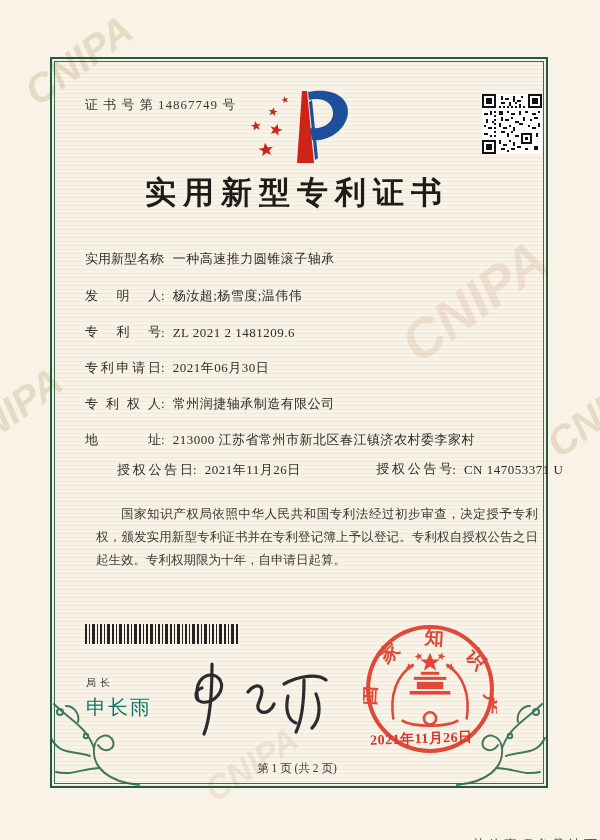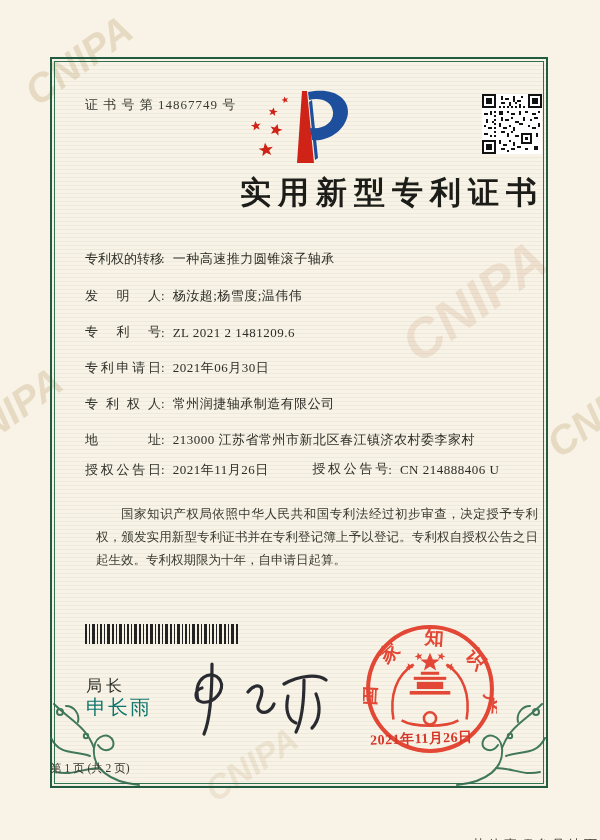--- a/index.html
+++ b/index.html
@@ -29,54 +29,54 @@
   }
   .frame-inner{position:absolute; inset:2px; border:1px solid #2e7050; pointer-events:none;}
   .flourish{position:absolute; width:100px; height:100px;}
   .flourish.br{left:452px; top:692px;}
   .flourish.bl{left:44px; top:692px; transform:scaleX(-1);}
   
   .cert-no{position:absolute; left:85px; top:96px; font-size:13px; letter-spacing:1px; color:#3a3a33;}
   .logo{position:absolute; left:240px; top:88px; width:130px; height:78px;}
   .qr{position:absolute; left:482px; top:94px; width:60px; height:60px;}
   .title{
-    position:absolute; left:50px; top:172px; width:494px; text-align:right;
+    position:absolute; left:50px; top:172px; width:494px; text-align:center;
     font-size:31px; font-weight:bold; letter-spacing:7px; color:#1c1c18;
   }
   
   .row{position:absolute; left:85px; right:62px; font-size:13px; white-space:nowrap;}
   .row .label{
     display:inline-block; width:76px; text-align:justify; text-align-last:justify;
     vertical-align:bottom; color:#30302a;
   }
   .row .colon{margin-right:8px;}
   .row .value{color:#2c2c26; letter-spacing:0.5px;}
   .r1{top:250px;} .r2{top:287px;} .r3{top:323px;} .r4{top:359px;}
   .r5{top:395px;} .r6{top:431px;} .r7{top:460px;}
-  .pair{display:inline-block;}
+  .pair{display:inline-block;margin-left:32px;}
   .pair.first{width:224px;}
   
   .body-para{
     position:absolute; left:80px; width:442px; margin:16px;
     font-size:12.5px; line-height:1.82; text-align:justify; text-indent:2em;
     color:#3a3a32;
   }
   .p1{top:487px;} .p2{top:541px;}
   
   .barcode{position:absolute; left:85px; top:624px; width:153px; height:20px;}
-  .sign-title{position:absolute; left:86px; top:676px; font-size:16px; letter-spacing:4px; color:#2e2e28;}
+  .sign-title{position:absolute; left:86px; top:676px; font-size:10px; letter-spacing:4px; color:#2e2e28;}
   .sign-name{position:absolute; left:86px; top:694px; font-size:20px; letter-spacing:2px; color:#0f766e;}
   .signature{position:absolute; left:168px; top:658px; width:160px; height:80px;}
   .seal{position:absolute; left:363px; top:622px; width:134px; height:134px; opacity:0.93;}
   .seal-date{
     position:absolute; left:370px; top:729px; width:160px;
     font-size:14px; font-weight:bold; color:#d63528; letter-spacing:0.5px;
     transform:rotate(-2deg); white-space:nowrap;
   }
-  .page-info{position:absolute; left:50px; top:761px; width:494px; font-size:11.5px; color:#3a3a33;}
+  .page-info{position:absolute; left:50px; top:761px; width:494px; text-align:center; font-size:11.5px; color:#3a3a33;}
   .continuation{position:absolute; left:0; top:798px; width:600px; text-align:right; font-size:13px; letter-spacing:3px; color:#3c3c34;margin-top:38px;}
 </style>
 </head>
 <body>
 
 <div class="page">
 
   <div class="wm wm1">CNIPA</div>
   <div class="wm wm2">CNIPA</div>
   <div class="wm wm3">CNIPA</div>
@@ -217,21 +217,21 @@
         <rect x="12" y="27" width="1" height="1"></rect>
         <rect x="14" y="26" width="2" height="1"></rect>
         <rect x="25" y="25" width="2" height="2"></rect>
         <rect x="21" y="26" width="1" height="1"></rect>
     </g>
   </svg>
 
   <div class="title">实用新型专利证书</div>
 
   <div class="row r1">
-    <span class="label">专利权的转移</span><span class="colon">:</span><span class="value">一种高速推力圆锥滚子轴承</span>
+    <span class="label">实用新型名称</span><span class="colon">:</span><span class="value">一种高速推力圆锥滚子轴承</span>
   </div>
   <div class="row r2">
     <span class="label">发明人</span><span class="colon">:</span><span class="value">杨汝超;杨雪度;温伟伟</span>
   </div>
   <div class="row r3">
     <span class="label">专利号</span><span class="colon">:</span><span class="value">ZL 2021 2 1481209.6</span>
   </div>
   <div class="row r4">
     <span class="label">专利申请日</span><span class="colon">:</span><span class="value">2021年06月30日</span>
   </div>
@@ -239,21 +239,21 @@
     <span class="label">专利权人</span><span class="colon">:</span><span class="value">常州润捷轴承制造有限公司</span>
   </div>
   <div class="row r6">
     <span class="label">地址</span><span class="colon">:</span><span class="value">213000 江苏省常州市新北区春江镇济农村委李家村</span>
   </div>
   <div class="row r7">
     <span class="pair first">
       <span class="label">授权公告日</span><span class="colon">:</span><span class="value">2021年11月26日</span>
     </span>
     <span class="pair">
-      <span class="label">授权公告号</span><span class="colon">:</span><span class="value">CN 214888406 U</span>
+      <span class="label">授权公告号</span><span class="colon">:</span><span class="value">CN 147053371 U</span>
     </span>
   </div>
 
   <p class="body-para p1">国家知识产权局依照中华人民共和国专利法经过初步审查，决定授予专利权，颁发实用新型专利证书并在专利登记簿上予以登记。专利权自授权公告之日起生效。专利权期限为十年，自申请日起算。</p>
 
   <svg class="barcode" viewBox="0 0 153 20" preserveAspectRatio="none" shape-rendering="crispEdges">
     <g fill="#222">
       <rect x="0" width="2" height="20"></rect>
         <rect x="4" width="1" height="20"></rect>
         <rect x="7" width="3" height="20"></rect>

